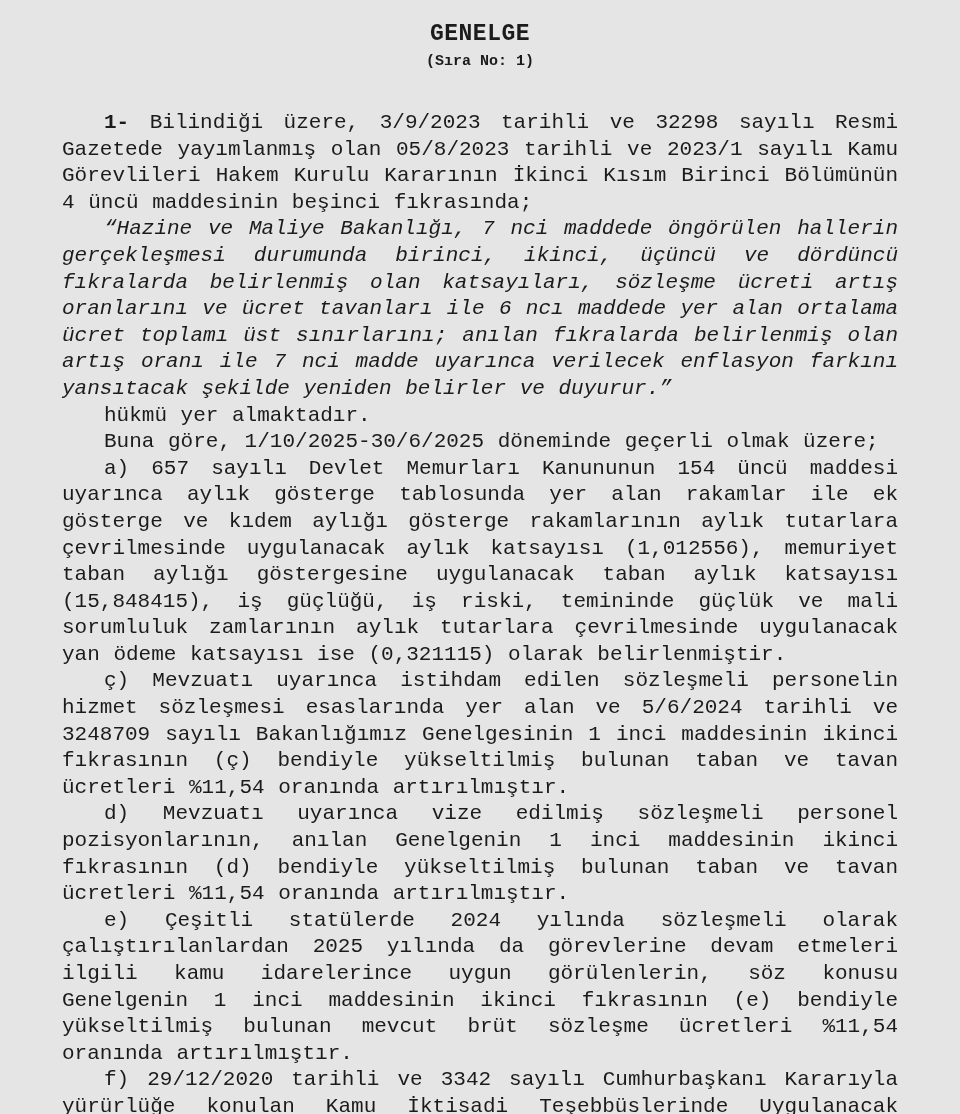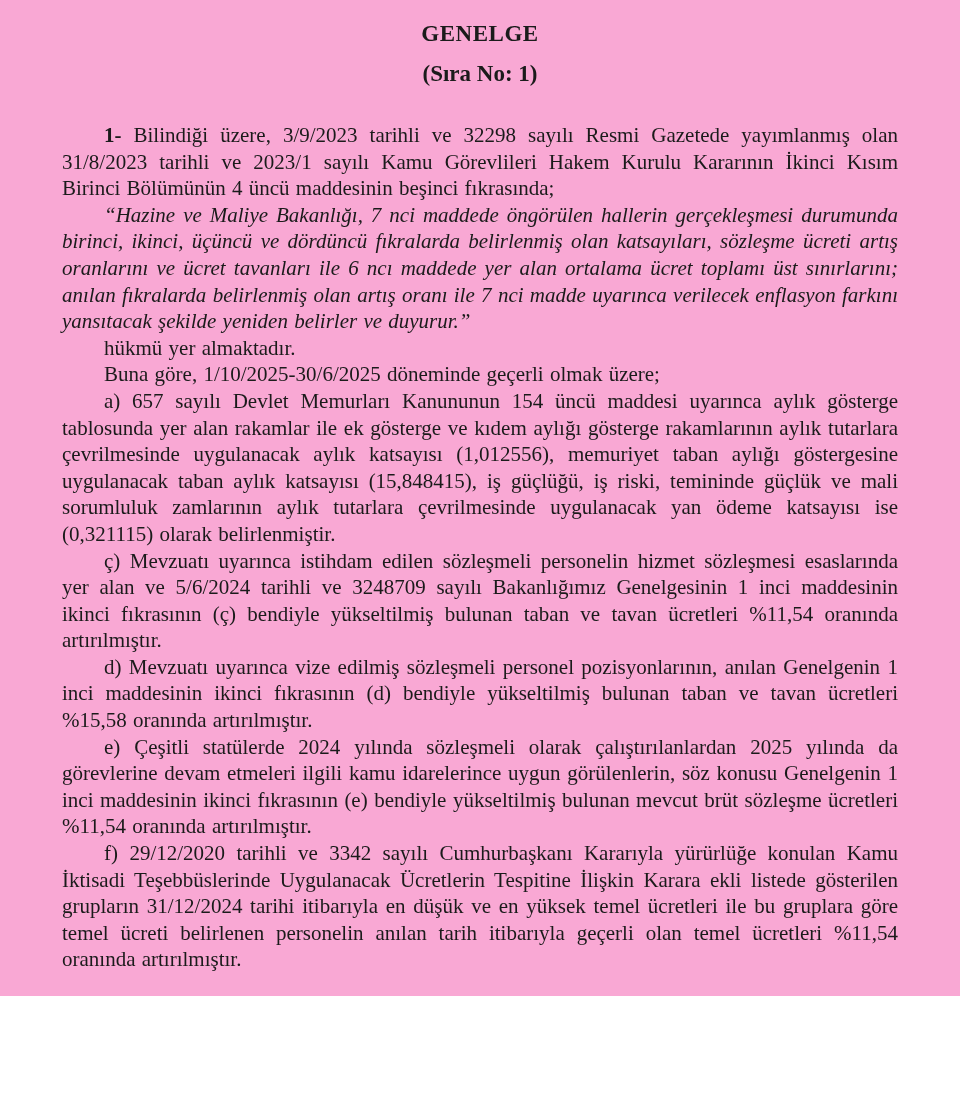--- a/index.html
+++ b/index.html
@@ -2,44 +2,44 @@
 <html lang="tr"><head>
 <meta charset="utf-8">
 <style>
   html, body {
     margin: 0;
     padding: 0;
     background: #ffffff;
   }
   .page {
     width: 960px;
-    height: 996px;
+    height: 1114px;
     margin: 0 auto;
-    background: #f9a8d4;
+    background: #e5e5e5;
     box-sizing: border-box;
     padding: 20px 62px 30px 62px;
-    font-family: Liberation Serif, serif;
+    font-family: Liberation Mono, monospace;
     color: #1b1b1b;
     overflow: hidden;
   }
   .title-block {
     text-align: center;
     margin-bottom: 34px;
   }
   h1.doc-title {
     font-size: 23px;
     font-weight: bold;
     margin: 0;
     line-height: 28px;
     letter-spacing: 0.5px;
   }
   h2.doc-subtitle {
-    font-size: 23px;
+    font-size: 15px;
     font-weight: bold;
-    margin: 12px;
+    margin: 0;
     line-height: 28px;
   }
   .doc-body p {
     margin: 0;
     font-size: 21px;
     line-height: 26.6px;
     text-align: justify;
     text-indent: 42px;
     word-spacing: 1px;
   }
@@ -55,34 +55,34 @@
 
 <div class="page">
 
   <div class="title-block">
     <h1 class="doc-title">GENELGE</h1>
     <h2 class="doc-subtitle">(Sıra No: 1)</h2>
   </div>
 
   <div class="doc-body">
 
-    <p><span class="lead">1-</span> <span>Bilindiği üzere, 3/9/2023 tarihli ve 32298 sayılı Resmi Gazetede yayımlanmış olan 31/8/2023 tarihli ve 2023/1 sayılı Kamu Görevlileri Hakem Kurulu Kararının İkinci Kısım Birinci Bölümünün 4 üncü maddesinin beşinci fıkrasında;</span></p>
+    <p><span class="lead">1-</span> <span>Bilindiği üzere, 3/9/2023 tarihli ve 32298 sayılı Resmi Gazetede yayımlanmış olan 05/8/2023 tarihli ve 2023/1 sayılı Kamu Görevlileri Hakem Kurulu Kararının İkinci Kısım Birinci Bölümünün 4 üncü maddesinin beşinci fıkrasında;</span></p>
 
     <p class="quote">“Hazine ve Maliye Bakanlığı, 7 nci maddede öngörülen hallerin gerçekleşmesi durumunda birinci, ikinci, üçüncü ve dördüncü fıkralarda belirlenmiş olan katsayıları, sözleşme ücreti artış oranlarını ve ücret tavanları ile 6 ncı maddede yer alan ortalama ücret toplamı üst sınırlarını; anılan fıkralarda belirlenmiş olan artış oranı ile 7 nci madde uyarınca verilecek enflasyon farkını yansıtacak şekilde yeniden belirler ve duyurur.”</p>
 
     <p>hükmü yer almaktadır.</p>
 
     <p>Buna göre, 1/10/2025-30/6/2025 döneminde geçerli olmak üzere;</p>
 
     <p>a) 657 sayılı Devlet Memurları Kanununun 154 üncü maddesi uyarınca aylık gösterge tablosunda yer alan rakamlar ile ek gösterge ve kıdem aylığı gösterge rakamlarının aylık tutarlara çevrilmesinde uygulanacak aylık katsayısı (1,012556), memuriyet taban aylığı göstergesine uygulanacak taban aylık katsayısı (15,848415), iş güçlüğü, iş riski, temininde güçlük ve mali sorumluluk zamlarının aylık tutarlara çevrilmesinde uygulanacak yan ödeme katsayısı ise (0,321115) olarak belirlenmiştir.</p>
 
 
 
     <p>ç) Mevzuatı uyarınca istihdam edilen sözleşmeli personelin hizmet sözleşmesi esaslarında yer alan ve 5/6/2024 tarihli ve 3248709 sayılı Bakanlığımız Genelgesinin 1 inci maddesinin ikinci fıkrasının (ç) bendiyle yükseltilmiş bulunan taban ve tavan ücretleri %11,54 oranında artırılmıştır.</p>
 
-    <p>d) Mevzuatı uyarınca vize edilmiş sözleşmeli personel pozisyonlarının, anılan Genelgenin 1 inci maddesinin ikinci fıkrasının (d) bendiyle yükseltilmiş bulunan taban ve tavan ücretleri %15,58 oranında artırılmıştır.</p>
+    <p>d) Mevzuatı uyarınca vize edilmiş sözleşmeli personel pozisyonlarının, anılan Genelgenin 1 inci maddesinin ikinci fıkrasının (d) bendiyle yükseltilmiş bulunan taban ve tavan ücretleri %11,54 oranında artırılmıştır.</p>
 
     <p>e) Çeşitli statülerde 2024 yılında sözleşmeli olarak çalıştırılanlardan 2025 yılında da görevlerine devam etmeleri ilgili kamu idarelerince uygun görülenlerin, söz konusu Genelgenin 1 inci maddesinin ikinci fıkrasının (e) bendiyle yükseltilmiş bulunan mevcut brüt sözleşme ücretleri %11,54 oranında artırılmıştır.</p>
 
     <p>f) 29/12/2020 tarihli ve 3342 sayılı Cumhurbaşkanı Kararıyla yürürlüğe konulan Kamu İktisadi Teşebbüslerinde Uygulanacak Ücretlerin Tespitine İlişkin Karara ekli listede gösterilen grupların 31/12/2024 tarihi itibarıyla en düşük ve en yüksek temel ücretleri ile bu gruplara göre temel ücreti belirlenen personelin anılan tarih itibarıyla geçerli olan temel ücretleri %11,54 oranında artırılmıştır.</p>
 
   </div>
 </div>
 
 </body></html>

